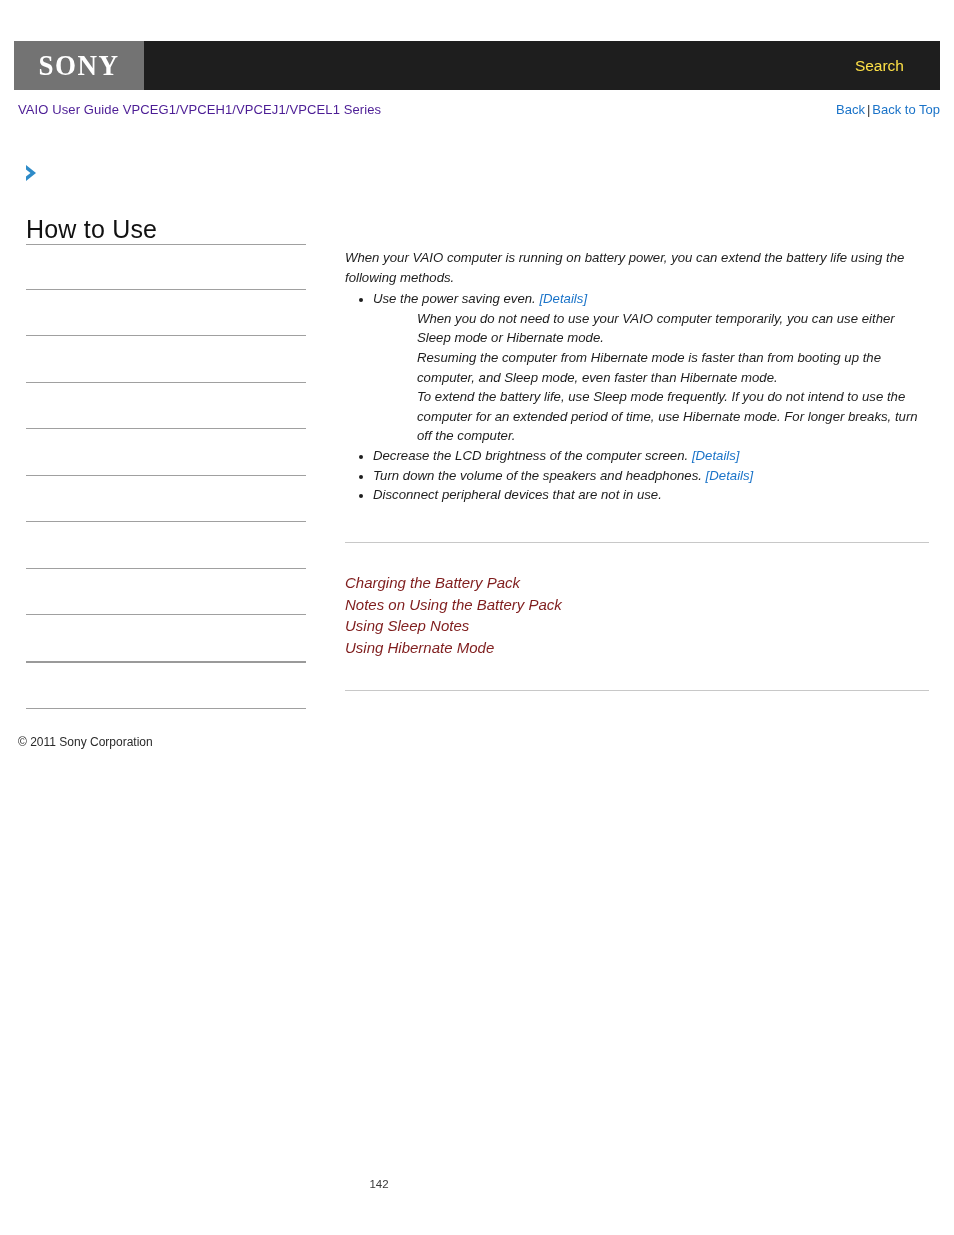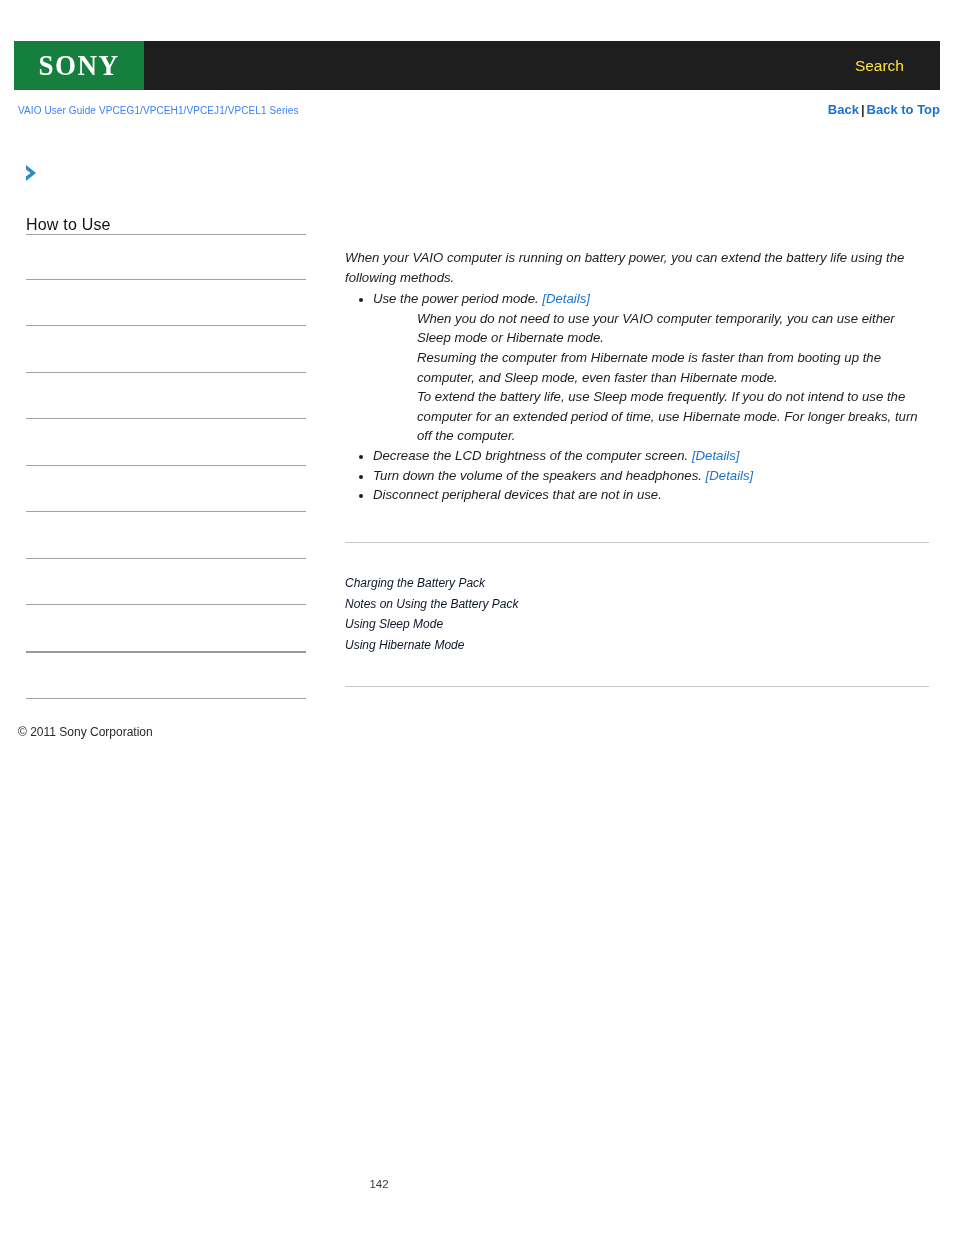--- a/index.html
+++ b/index.html
@@ -24,21 +24,21 @@
     width: 926px;
     height: 49px;
     background: #1e1e1e;
     display: flex;
     align-items: center;
     justify-content: space-between;
   }
   .logo-cell {
     width: 130px;
     height: 49px;
-    background: #15803d;
+    background: #737373;
     display: flex;
     align-items: center;
     justify-content: center;
   }
   .sony-logo {
     color: #ffffff;
     font-family: "Liberation Serif", serif;
     font-weight: bold;
     font-size: 27px;
     letter-spacing: 1.5px;
@@ -58,29 +58,28 @@
   .subheader {
     position: absolute;
     left: 18px;
     top: 102px;
     width: 922px;
     display: flex;
     align-items: baseline;
     justify-content: space-between;
   }
   .guide-title {
-    font-size: 10px;
-    color: #3b82f6;
+    font-size: 13px;
+    color: #4c1d95;
     letter-spacing: 0.1px;
   }
   .navlinks {
     font-size: 13px;
     color: #444;
     white-space: nowrap;
-    font-weight: bold;
   }
   .navlinks a {
     color: #1a73c8;
     text-decoration: none;
     cursor: pointer;
   }
   .navlinks .sep {
     color: #333;
     padding: 0 2px;
   }
@@ -97,21 +96,21 @@
     height: 26px;
     display: flex;
     align-items: center;
     cursor: pointer;
   }
   .chevron {
     display: block;
   }
   .howto-title {
     margin: 30px 0 0 26px;
-    font-size: 16px;
+    font-size: 25px;
     font-weight: normal;
     color: #111;
     letter-spacing: 0.2px;
     line-height: 1.1;
   }
   .navlist {
     margin: 0;
     padding: 0;
     list-style: none;
   }
@@ -182,23 +181,23 @@
   }
   .related {
     margin: 0;
     padding: 0;
     list-style: none;
   }
   .related li {
     line-height: 20.8px;
   }
   .related a {
-    color: #0f172a;
+    color: #7f1d1d;
     text-decoration: none;
-    font-size: 12px;
+    font-size: 15px;
     cursor: pointer;
   }
   .spacer-top { height: 37px; }
   .spacer-mid { height: 30px; }
   .spacer-bot { height: 30px; }
 
   
   .pagenum {
     position: absolute;
     left: 0;
@@ -272,21 +271,21 @@
   <div class="copyright">© 2011 Sony Corporation</div>
 </div>
 
 <div class="content">
 
   <p class="intro">When your VAIO computer is running on battery power, you can extend the battery life using the following methods.</p>
 
   <ul class="bullets">
 
     <li>
-      <span>Use the power period mode.</span>
+      <span>Use the power saving even.</span>
       <a class="details">[Details]</a>
       <span class="sub">When you do not need to use your VAIO computer temporarily, you can use either Sleep mode or Hibernate mode.</span>
       <span class="sub">Resuming the computer from Hibernate mode is faster than from booting up the computer, and Sleep mode, even faster than Hibernate mode.</span>
       <span class="sub">To extend the battery life, use Sleep mode frequently. If you do not intend to use the computer for an extended period of time, use Hibernate mode. For longer breaks, turn off the computer.</span>
     </li>
 
     <li>
       <span>Decrease the LCD brightness of the computer screen.</span>
       <a class="details">[Details]</a>
     </li>
@@ -301,21 +300,21 @@
     </li>
   </ul>
 
   <div class="spacer-top"></div>
   <hr class="rule">
   <div class="spacer-mid"></div>
 
   <ul class="related">
     <li><a>Charging the Battery Pack</a></li>
     <li><a>Notes on Using the Battery Pack</a></li>
-    <li><a>Using Sleep Mode</a></li>
+    <li><a>Using Sleep Notes</a></li>
     <li><a>Using Hibernate Mode</a></li>
   </ul>
 
   <div class="spacer-bot"></div>
   <hr class="rule">
 </div>
 
 <div class="pagenum">142</div>
 
 </body></html>

